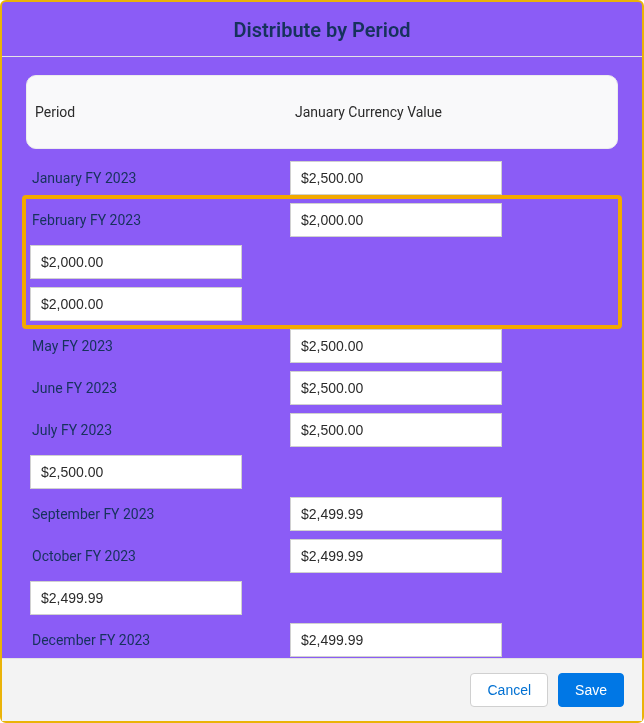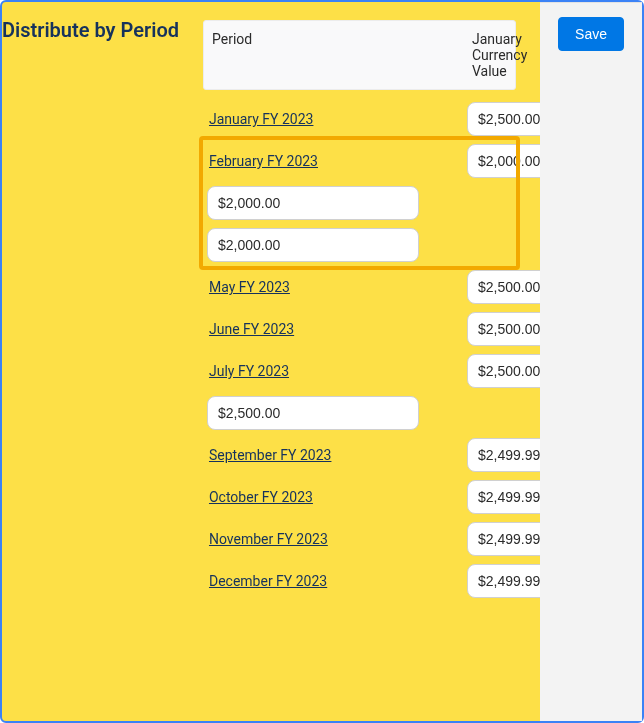--- a/index.html
+++ b/index.html
@@ -6,24 +6,25 @@
     body {
       font-family: -apple-system, BlinkMacSystemFont, "Segoe UI", Roboto, Helvetica, Arial, sans-serif;
       background: #fff;
       width: 644px;
       height: 723px;
       overflow: hidden;
     }
     .dialog {
       width: 100%;
       height: 100%;
-      border: 2px solid #3b82f6;
+      border: 2px solid #eab308;
       border-radius: 6px;
       display: flex;
-      background: #fde047;
+      flex-direction: column;
+      background: #8b5cf6;
       position: relative;
     }
     .dialog-title {
       text-align: center;
       font-size: 20px;
       font-weight: 600;
       color: #16325c;
       padding: 16px 0 14px 0;
     }
     .divider {
@@ -32,22 +33,22 @@
     }
     .content {
       flex: 1;
       padding: 18px 24px 10px 24px;
       overflow: hidden;
     }
     .header-row {
       display: flex;
       background: #f9f9fa;
       border: 1px solid #ececec;
-      border-radius: 3px;
-      padding: 10px 8px;
+      border-radius: 10px;
+      padding: 28px 8px;
       margin-bottom: 8px;
     }
     .header-row .col-period {
       flex: 0 0 260px;
       font-size: 14px;
       color: #2b2b2b;
     }
     .header-row .col-value {
       flex: 1;
       font-size: 14px;
@@ -67,30 +68,29 @@
     .row {
       display: flex;
       align-items: center;
       padding: 4px 4px;
     }
     .row .period-label {
       flex: 0 0 260px;
       font-size: 14px;
       color: #16325c;
       padding-left: 2px;
-      text-decoration: underline;
     }
     .row .value-cell {
       flex: 0 0 212px;
     }
     .value-input {
       width: 100%;
       height: 34px;
       border: 1px solid #d0d0d0;
-      border-radius: 8px;
+      border-radius: 0;
       padding: 6px 10px;
       font-size: 14px;
       color: #2b2b2b;
       background: #fff;
     }
     .footer {
       background: #f3f3f3;
       border-top: 1px solid #e3e3e3;
       padding: 14px 18px;
       display: flex;
@@ -161,26 +161,26 @@
         </div>
         <div class="row">
           <div class="period-label">September FY 2023</div>
           <div class="value-cell"><input class="value-input" type="text" value="$2,499.99" style=""></div>
         </div>
         <div class="row">
           <div class="period-label">October FY 2023</div>
           <div class="value-cell"><input class="value-input" type="text" value="$2,499.99" style=""></div>
         </div>
         <div class="row">
-          <div class="period-label">November FY 2023</div>
           <div class="value-cell"><input class="value-input" type="text" value="$2,499.99" style=""></div>
         </div>
         <div class="row">
           <div class="period-label">December FY 2023</div>
           <div class="value-cell"><input class="value-input" type="text" value="$2,499.99" style=""></div>
         </div>
         <div class="highlight-box" id="highlight-box" style="top: 38px; height: 134px; border-color: rgb(242, 169, 0);"></div>
     </div>
   </div>
   <div class="footer">
+    <button class="btn btn-cancel">Cancel</button>
     <button class="btn btn-save">Save</button>
   </div>
 </div>
 
 </body></html>

